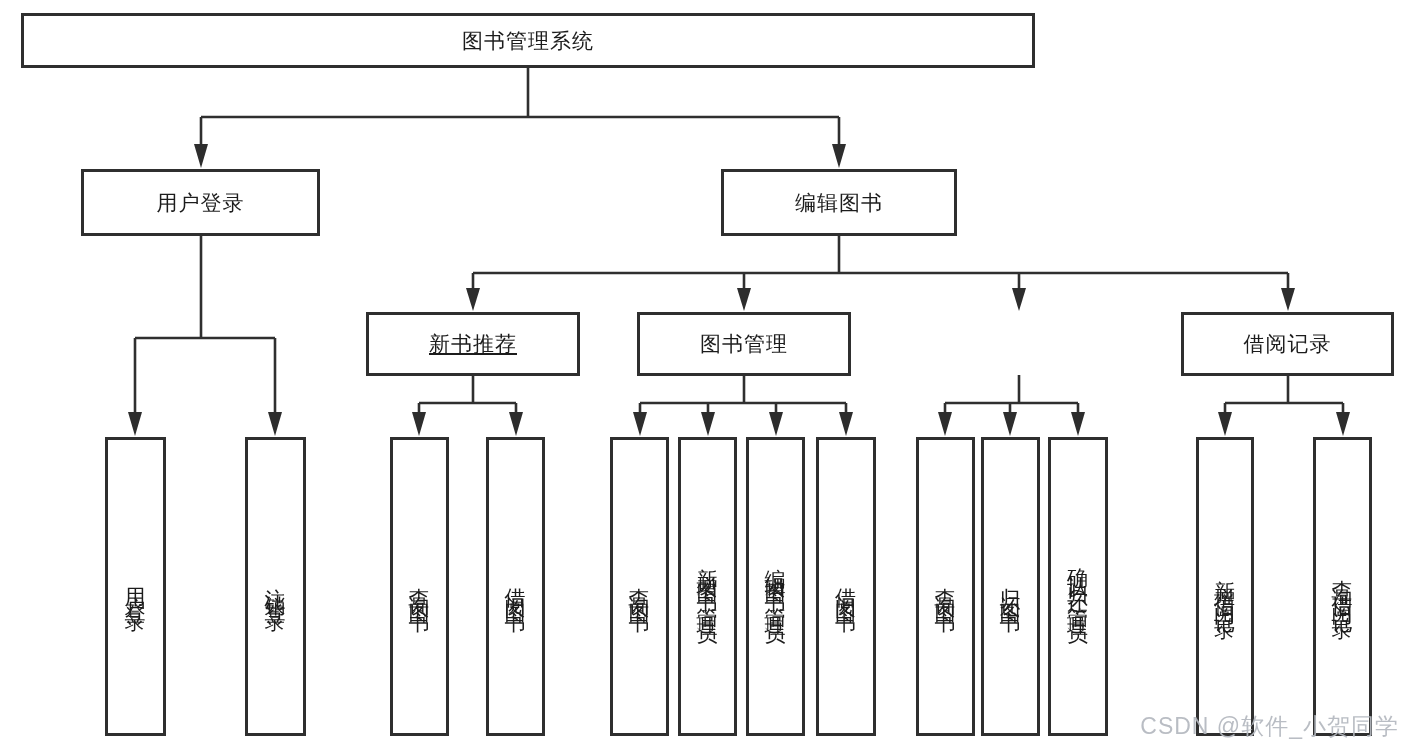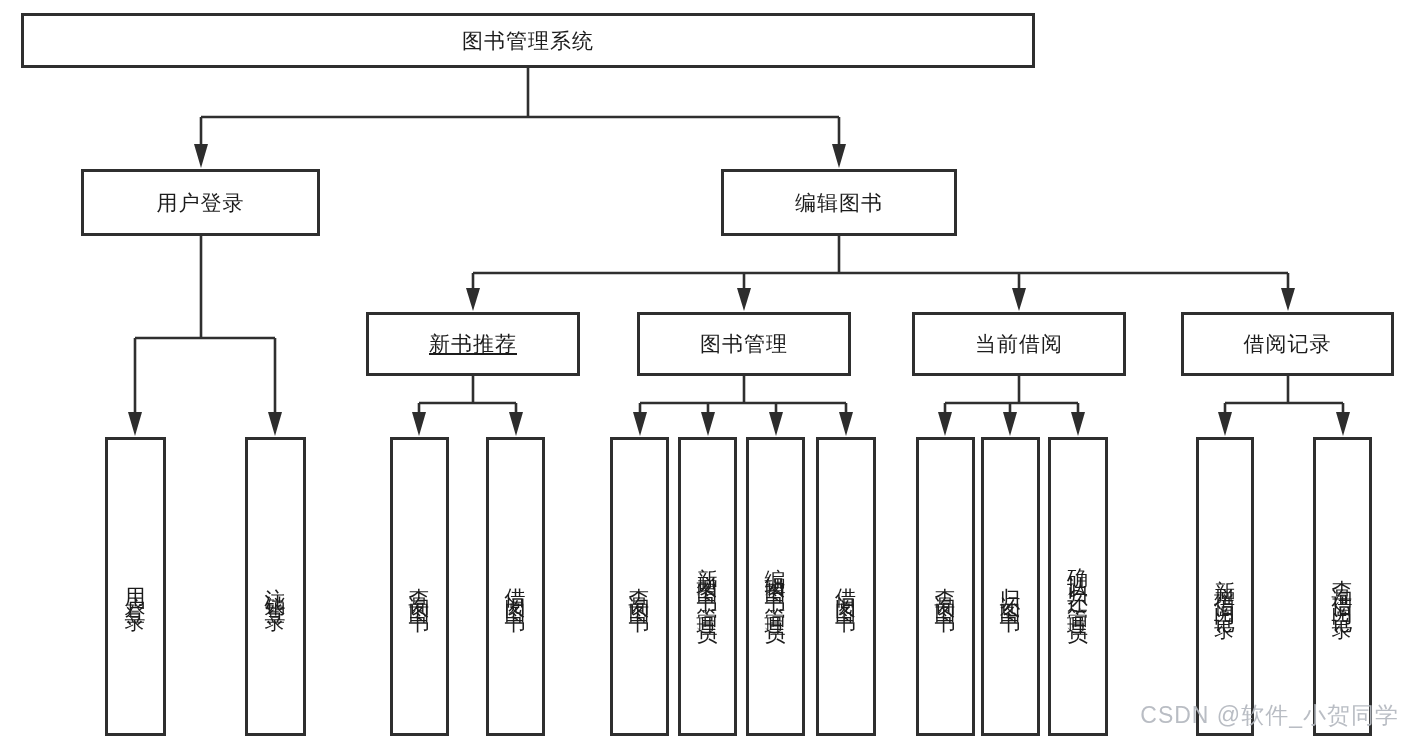--- a/index.html
+++ b/index.html
@@ -68,21 +68,21 @@
   #l-edit       { left: 746px;  width: 59px; }
   #l-b2         { left: 816px;  width: 60px; }
   #l-q3         { left: 916px;  width: 59px; }
   #l-ret        { left: 981px;  width: 59px; }
   #l-confirm    { left: 1048px; width: 60px; }
   #l-addrec     { left: 1196px; width: 58px; }
   #l-qrec       { left: 1313px; width: 59px; }
   .watermark {
     position: absolute;
     right: 6px;
-    bottom: 16px;
+    bottom: 5px;
     font-size: 23px;
     color: #b4b8bf;
     opacity: 0.92;
     z-index: 3;
     letter-spacing: 1px;
   }
 </style>
 </head>
 <body>
 
@@ -166,23 +166,20 @@
   <div class="hnode" id="n-book-mgmt">
     <span>编辑图书</span>
   </div>
 
   <div class="hnode" id="n-new-rec">
     <span>新书推荐</span>
   </div>
   <div class="hnode" id="n-book-borrow">
     <span>图书管理</span>
   </div>
-  <div class="hnode" id="n-current">
-    <span>当前借阅</span>
-  </div>
   <div class="hnode" id="n-records">
     <span>借阅记录</span>
   </div>
 
   <div class="vnode" id="l-user-login">
     <span>用户登录</span>
   </div>
   <div class="vnode" id="l-logout">
     <span>注销登录</span>
   </div>

